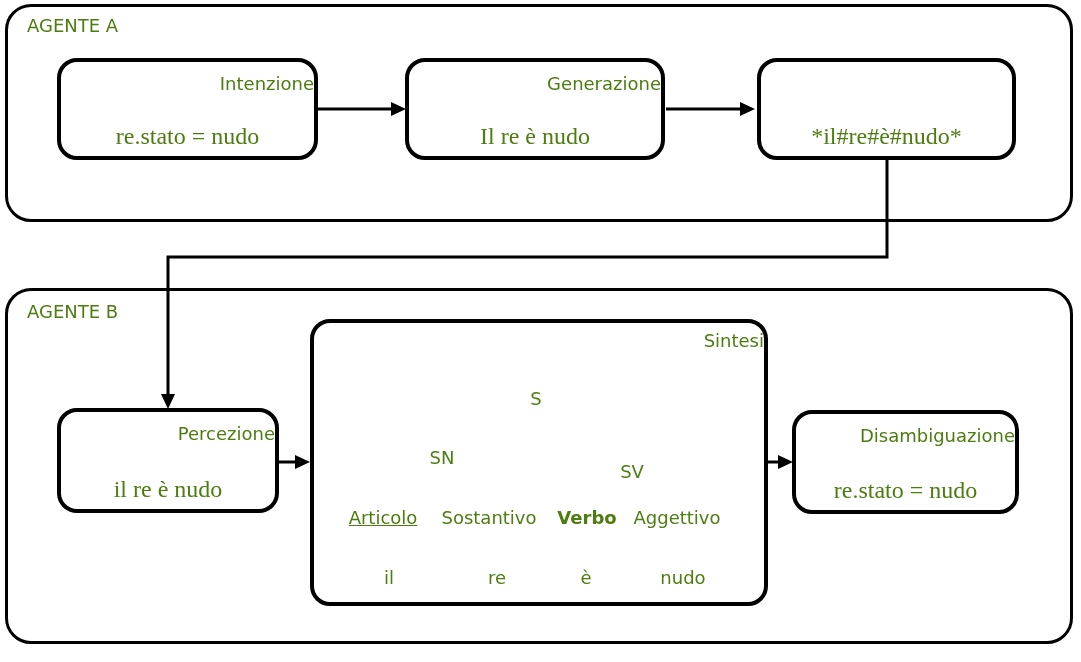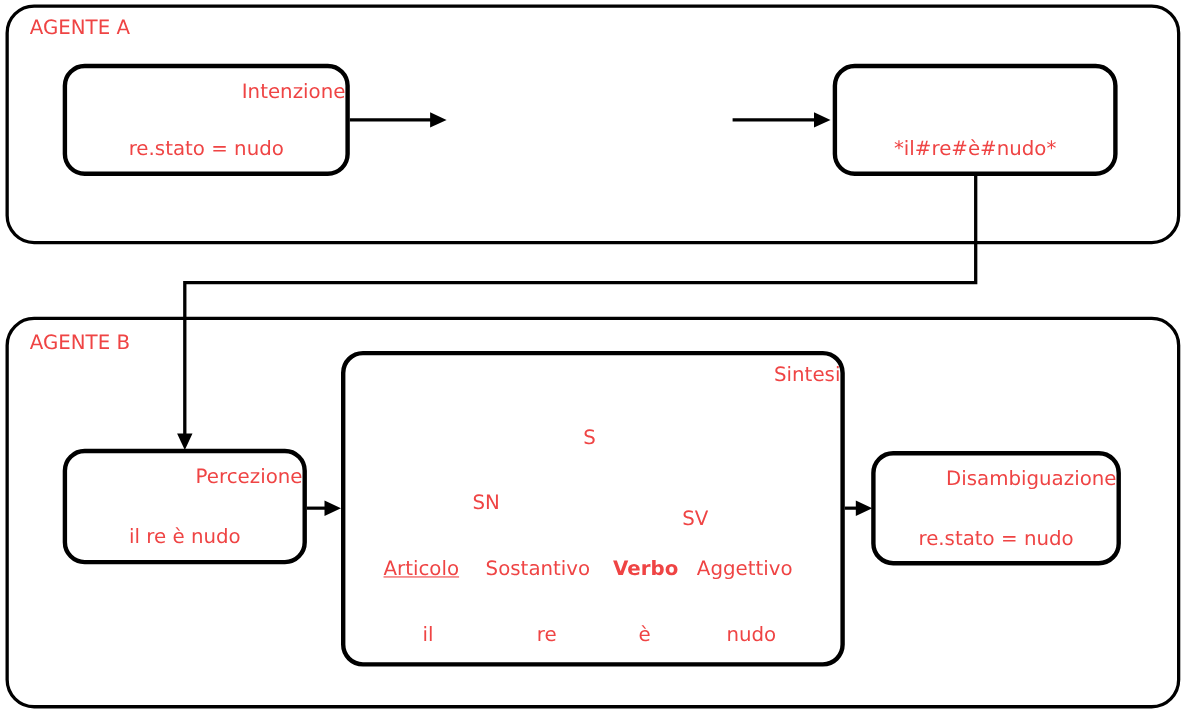--- a/index.html
+++ b/index.html
@@ -1,21 +1,21 @@
 <!DOCTYPE html>
 <html><head>
 <meta charset="utf-8">
 <style>
   html,body{margin:0;padding:0;background:#ffffff;}
   .canvas{
     position:relative;
     width:1081px;height:662px;
     background:#ffffff;
     font-family:"DejaVu Sans","Liberation Sans",sans-serif;
-    color:#ef4444;
+    color:#4d7c0f;
     overflow:hidden;
   }
   .wires{position:absolute;left:0;top:0;width:1081px;height:662px;}
   .wires line,.wires polyline{stroke:#000;}
   .wires polygon{fill:#000;stroke:none;}
   .agent-box{
     position:absolute;
     border:3px solid #000;
     border-radius:26px;
     box-sizing:border-box;
@@ -31,21 +31,21 @@
     border-radius:20px;
     box-sizing:border-box;
     background:#ffffff;
   }
   .box-title{
     position:absolute;top:11px;left:0;right:0;
     text-align:right;font-size:18px;line-height:22px;white-space:nowrap;
   }
   .box-value{
     position:absolute;bottom:9px;left:0;right:0;
-    text-align:center;font-size:18px;line-height:22px;white-space:nowrap;
+    text-align:center;font-size:24px;line-height:22px;white-space:nowrap;font-family:Liberation Serif, serif;
   }
   .analisi .box-title{top:7px;}
   .tree-label{
     position:absolute;
     transform:translateX(-50%);
     font-size:18px;line-height:22px;white-space:nowrap;
   }
 </style>
 </head>
 <body>
@@ -94,20 +94,24 @@
   </svg>
 
   <div class="agent-box" style="left:5px;top:4px;width:1068px;height:218px;"></div>
   <div class="agent-label" style="left:27px;top:15px;">AGENTE A</div>
 
   <div class="node-box" style="left:57px;top:58px;width:261px;height:102px;">
     <div class="box-title">Intenzione</div>
     <div class="box-value">re.stato = nudo</div>
   </div>
 
+  <div class="node-box" style="left:405px;top:58px;width:260px;height:102px;">
+    <div class="box-title">Generazione</div>
+    <div class="box-value">Il re è nudo</div>
+  </div>
 
   <div class="node-box" style="left:757px;top:58px;width:259px;height:102px;">
     <div class="box-value">*il#re#è#nudo*</div>
   </div>
 
   <div class="agent-box" style="left:5px;top:288px;width:1068px;height:356px;"></div>
   <div class="agent-label" style="left:27px;top:301px;">AGENTE B</div>
 
   <div class="node-box" style="left:57px;top:408px;width:222px;height:105px;">
     <div class="box-title">Percezione</div>

